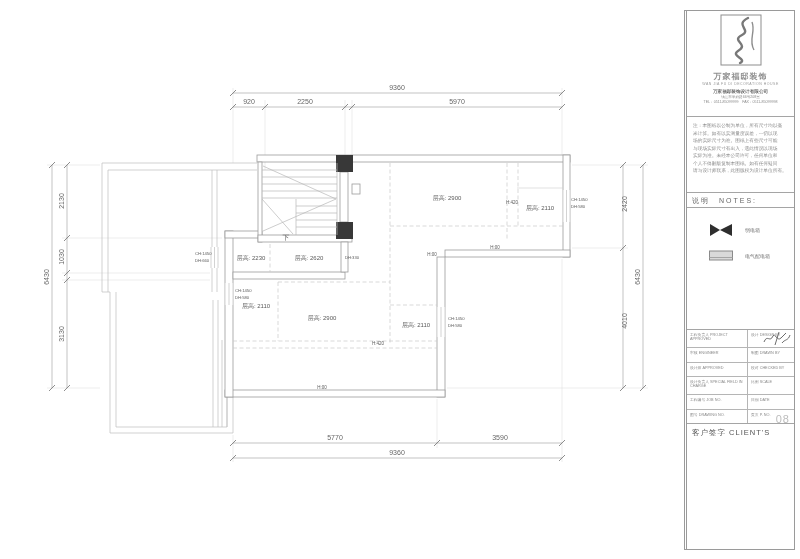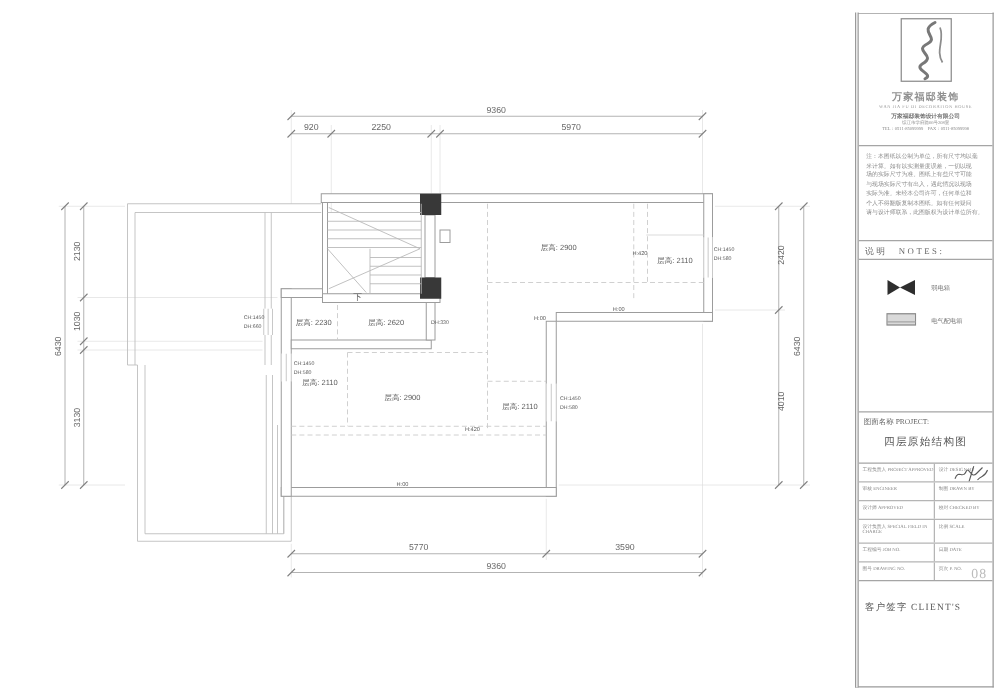--- a/index.html
+++ b/index.html
@@ -5,21 +5,21 @@
   * { margin:0; padding:0; box-sizing:border-box; }
   html,body { width:800px; height:559px; background:#fff; overflow:hidden;
               font-family:"Liberation Sans","DejaVu Sans",sans-serif; }
   #sheet { position:relative; width:800px; height:559px; background:#fff; }
   #plan-svg { position:absolute; left:0; top:0; }
   svg text { font-family:"Liberation Sans","DejaVu Sans",sans-serif; }
 
   
   #titleblock { position:absolute; left:684px; top:10px; width:111px; height:540px;
     border:1px solid #9a9a9a; border-left:3px double #9a9a9a; background:#fff;
-    display:flex; flex-direction:column; color:#555;font-family:Liberation Serif, serif; }
+    display:flex; flex-direction:column; color:#555; }
   .tb-sec { border-bottom:1px solid #a5a5a5; flex:0 0 auto; position:relative; }
 
   .tb-logo { height:106px; text-align:center; padding-top:3px; }
   .brand { font-size:8px; font-weight:bold; color:#8f8f8f; letter-spacing:1px; margin-top:1px; }
   .brand-en { font-size:3.5px; color:#9a9a9a; letter-spacing:.5px; }
   .company { font-size:4.6px; color:#6f6f6f; margin-top:3px; font-weight:bold; }
   .addr, .phone { font-size:3.6px; color:#8a8a8a; margin-top:1px; }
 
   .tb-disclaimer { height:76px; padding:5px 6px 2px 6px; font-size:4.7px; line-height:1.6;
     color:#8a8a8a; text-align:justify; }
@@ -36,21 +36,21 @@
 
   .tb-table { height:94px; display:flex; flex-direction:column; }
   .tb-row { display:flex; border-bottom:1px solid #b5b5b5; flex:1 1 auto; }
   .tb-row:last-child { border-bottom:none; }
   .tb-cell { font-size:3.8px; color:#8a8a8a; padding:2px 0 0 3px; overflow:hidden; position:relative; }
   .tb-cell.l { width:57%; border-right:1px solid #b5b5b5; }
   .tb-cell.r { width:43%; }
   .pageno { position:absolute; right:4px; top:3px; font-size:11px; color:#bcbcbc; letter-spacing:1px; }
   .sig { position:absolute; right:2px; top:1px; }
 
-  .tb-client { flex:1 1 auto; font-size:7.5px; color:#555; padding:4px 0 0 5px; letter-spacing:1px;margin-top:12px; }
+  .tb-client { flex:1 1 auto; font-size:7.5px; color:#555; padding:4px 0 0 5px; letter-spacing:1px; }
 </style>
 </head>
 <body>
 
 <div id="sheet">
 
   <svg id="plan-svg" width="800" height="559" viewBox="0 0 800 559">
 
     <g stroke="#dadada" stroke-width="0.5">
       <line x1="233" y1="163" x2="233" y2="88"></line>
@@ -271,24 +271,20 @@
       <div class="legend-row">
         <svg class="legend-sym" viewBox="0 0 24 12">
           <rect x="0.5" y="1" width="23" height="9" fill="#d9d9d9" stroke="#8a8a8a" stroke-width="1"></rect>
           <line x1="0.5" y1="7.5" x2="23.5" y2="7.5" stroke="#a5a5a5" stroke-width="1"></line>
         </svg>
         <span class="legend-label">电气配电箱</span>
       </div>
     </div>
 
 
-    <div class="tb-sec tb-name">
-      <div class="lbl">图面名称 PROJECT:</div>
-      <div class="val">四层原始结构图</div>
-    </div>
 
     <div class="tb-sec tb-table">
       <div class="tb-row">
         <div class="tb-cell l">工程负责人 PROJECT APPROVED</div>
         <div class="tb-cell r">
           <span>设计 DESIGN BY</span>
           <svg class="sig" width="30" height="15" viewBox="0 0 30 15">
             <path d="M2,11 C5,3 8,12 11,5 C13,1 15,11 19,7 L24,2 M13,14 L17,1 M20,12 C23,8 26,10 28,4" fill="none" stroke="#5a5a5a" stroke-width="0.9"></path>
           </svg>
         </div>

